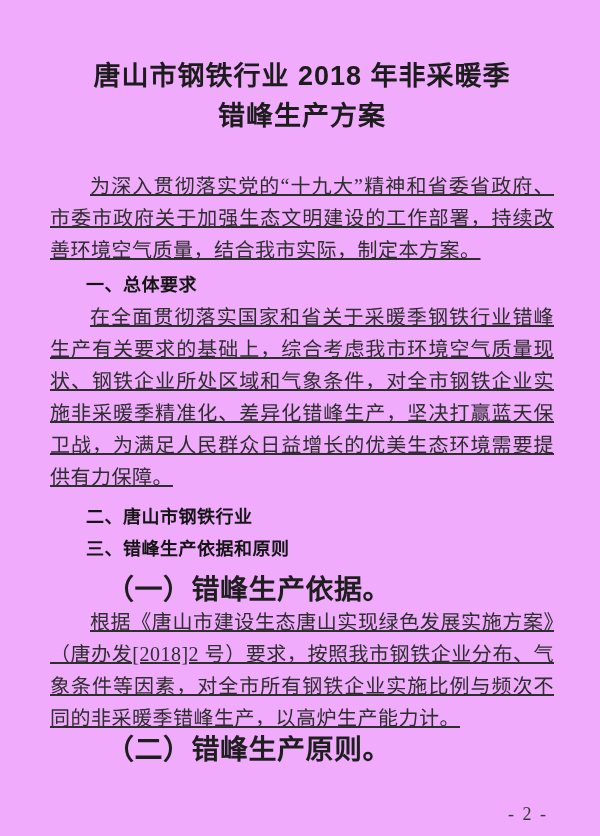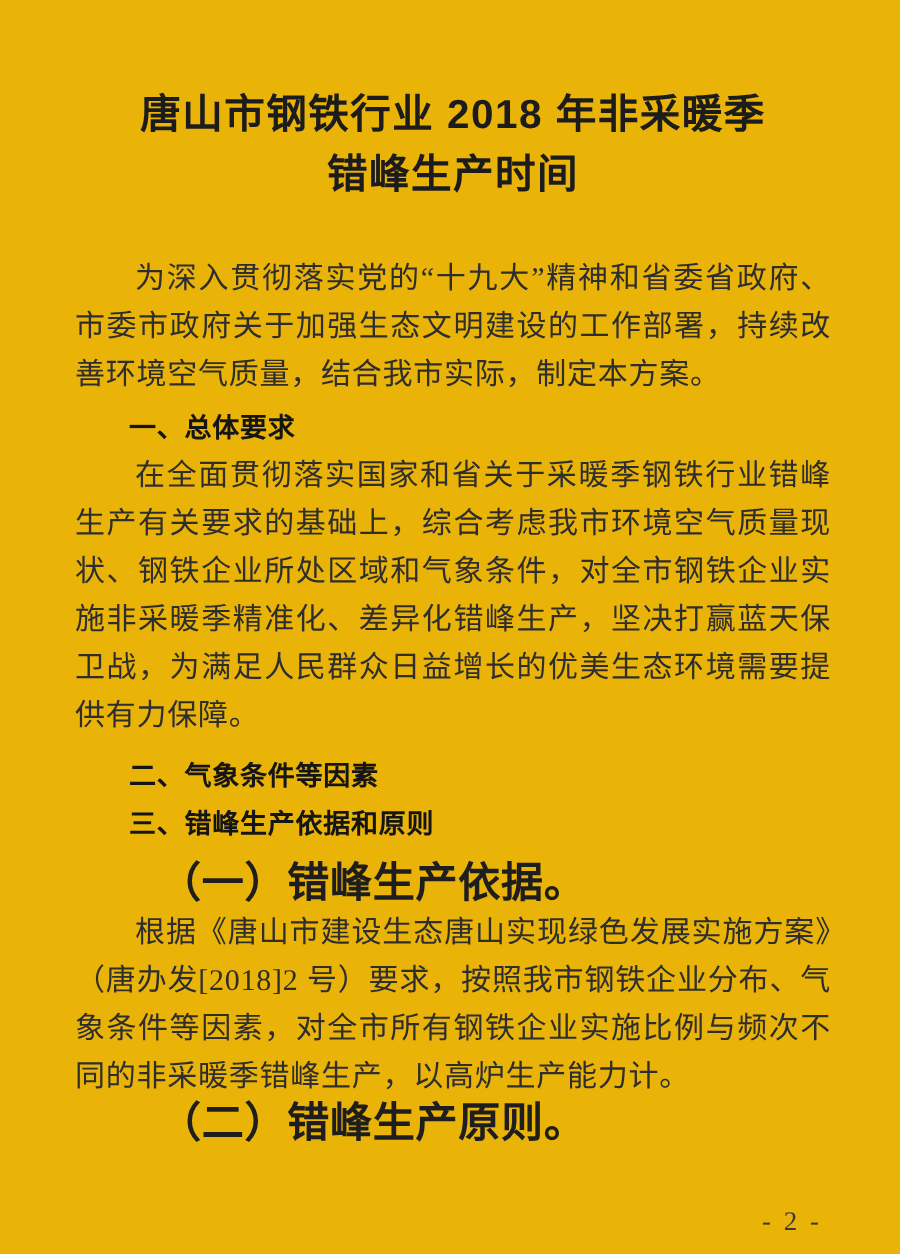--- a/index.html
+++ b/index.html
@@ -4,21 +4,21 @@
 <style>
   html, body {
     margin: 0;
     padding: 0;
     background: #ffffff;
   }
   .page {
     position: relative;
     width: 600px;
     height: 836px;
-    background: #eab308;
+    background: #f0abfc;
     overflow: hidden;
     box-sizing: border-box;
     padding: 56px 46px 0 50px;
     color: #2b2b2b;
   }
   .title {
     margin: 0;
     text-align: center;
     font-family: "Liberation Sans", "DejaVu Sans", sans-serif;
     font-weight: bold;
@@ -33,20 +33,21 @@
   }
   .para {
     margin: 0;
     font-family: "Liberation Serif", "DejaVu Serif", serif;
     font-size: 20px;
     line-height: 32px;
     text-indent: 2em;
     text-align: justify;
     color: #2e2e2e;
     letter-spacing: 0.5px;
+    text-decoration: underline;
   }
   .heading {
     margin: 0;
     font-family: "Liberation Sans", "DejaVu Sans", sans-serif;
     font-weight: bold;
     font-size: 18px;
     line-height: 32px;
     text-indent: 2em;
     color: #151515;
     letter-spacing: 0.5px;
@@ -76,28 +77,28 @@
     color: #3a3a3a;
     letter-spacing: 2px;
   }
 </style>
 </head>
 <body>
 
 <div class="page">
   <h1 class="title">
     <span class="title-line">唐山市钢铁行业 2018 年非采暖季</span>
-    <span class="title-line">错峰生产时间</span>
+    <span class="title-line">错峰生产方案</span>
   </h1>
 
   <div class="content" id="content">
       <p class="para">为深入贯彻落实党的“十九大”精神和省委省政府、市委市政府关于加强生态文明建设的工作部署，持续改善环境空气质量，结合我市实际，制定本方案。</p>
       <p class="heading">一、总体要求</p>
       <p class="para">在全面贯彻落实国家和省关于采暖季钢铁行业错峰生产有关要求的基础上，综合考虑我市环境空气质量现状、钢铁企业所处区域和气象条件，对全市钢铁企业实施非采暖季精准化、差异化错峰生产，坚决打赢蓝天保卫战，为满足人民群众日益增长的优美生态环境需要提供有力保障。</p>
-      <p class="heading">二、气象条件等因素</p>
+      <p class="heading">二、唐山市钢铁行业</p>
       <p class="heading">三、错峰生产依据和原则</p>
       <p class="subheading">（一）错峰生产依据。</p>
       <p class="para">根据《唐山市建设生态唐山实现绿色发展实施方案》（唐办发[2018]2 号）要求，按照我市钢铁企业分布、气象条件等因素，对全市所有钢铁企业实施比例与频次不同的非采暖季错峰生产，以高炉生产能力计。</p>
       <p class="subheading">（二）错峰生产原则。</p>
     </div>
 
   <div class="page-number">- 2 -</div>
 </div>
 
 </body></html>

